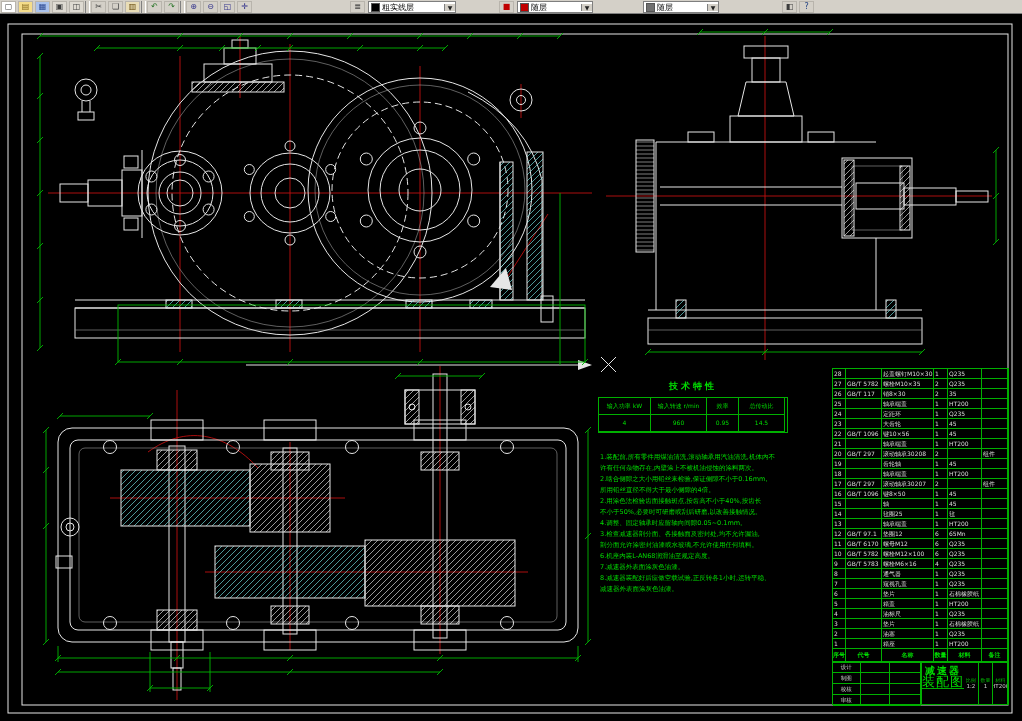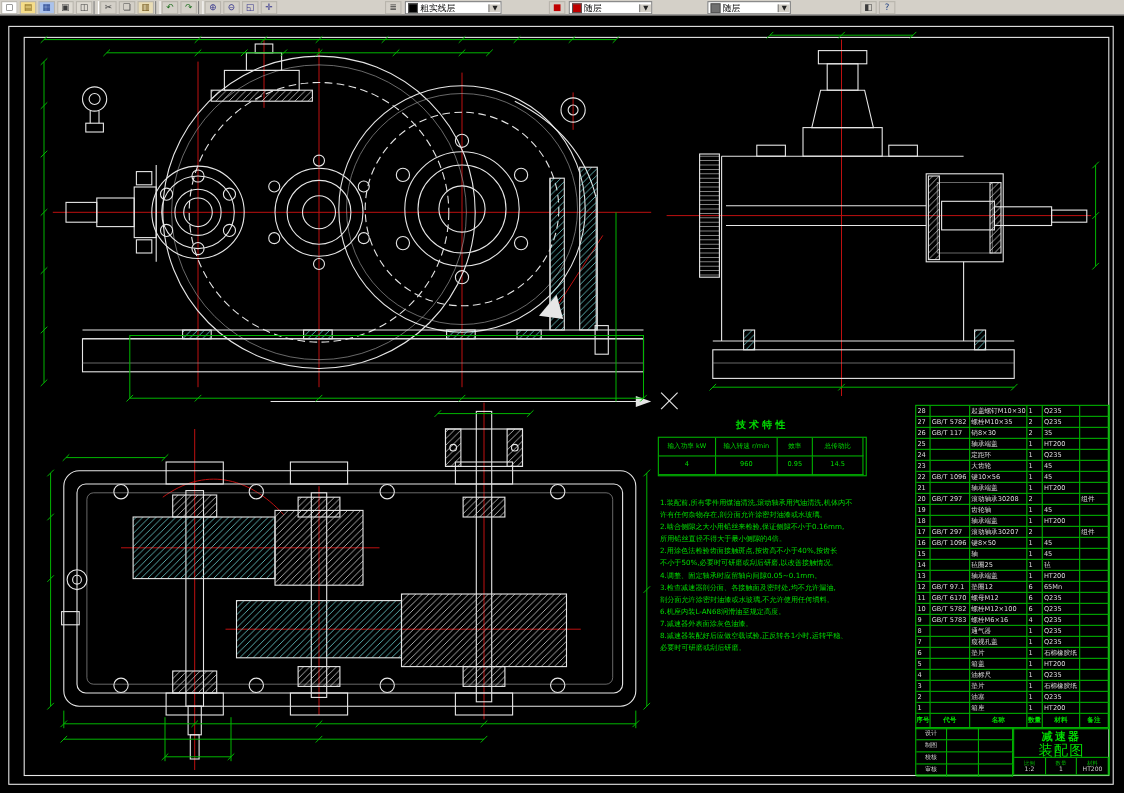--- a/index.html
+++ b/index.html
@@ -42,21 +42,21 @@
   .plrow{display:grid;grid-template-columns:13px 36px 52px 14px 34px 26px;height:10px;}
   .plrow div{border-right:1px solid #00b000;border-bottom:1px solid #00b000;box-sizing:border-box;
              font-size:6px;line-height:9px;color:#dcdcdc;white-space:nowrap;overflow:hidden;padding-left:1px;}
   .plhead div{color:#00dd00;font-weight:bold;text-align:center;padding-left:0;}
   
   #titleblock{left:832px;top:661px;width:177px;height:44px;border:1px solid #00b000;box-sizing:border-box;display:flex;}
   .tb-left{width:89px;border-right:1px solid #00b000;box-sizing:border-box;}
   .tbrow{display:flex;height:11px;box-sizing:border-box;}
   .tbrow div{border-right:1px solid #00b000;border-bottom:1px solid #00b000;box-sizing:border-box;
              font-size:5.5px;line-height:10px;color:#cfcfcf;overflow:hidden;text-align:center;}
-  .tb-right{flex:1;display:flex;flex-direction:column;}
+  .tb-right{flex:1;display:flex;flex-direction:row;}
   .tb-name{height:26px;border-bottom:1px solid #00b000;display:flex;flex-direction:column;align-items:center;justify-content:center;}
   .tb-name .nm{font-size:10px;font-weight:bold;color:#00dd00;letter-spacing:2px;line-height:12px;}
   .tb-name .tp{font-size:13px;color:#00dd00;letter-spacing:1px;line-height:9px;font-family:Liberation Serif, serif;}
   .tb-info{flex:1;display:flex;}
   .tb-info div{flex:1;border-right:1px solid #00b000;box-sizing:border-box;font-size:5.5px;color:#cfcfcf;
                display:flex;flex-direction:column;align-items:center;justify-content:center;overflow:hidden;}
   .tb-info .lbl{color:#00b000;font-size:5px;line-height:6px;}
 </style>
 </head>
 <body>
@@ -408,32 +408,32 @@
       <div>总传动比</div>
       <div>4</div>
       <div>960</div>
       <div>0.95</div>
       <div>14.5</div>
     </div>
 
   <div class="ovl" id="tech-req">
     <div id="tech-req-lines">
         <div class="trline">1.装配前,所有零件用煤油清洗,滚动轴承用汽油清洗,机体内不</div>
-        <div class="trline">  许有任何杂物存在,剖分面允许涂密封油漆或水玻璃。</div>
+        <div class="trline">  许有任何杂物存在,内壁涂上不被机油侵蚀的涂料两次。</div>
         <div class="trline">2.啮合侧隙之大小用铅丝来检验,保证侧隙不小于0.16mm,</div>
         <div class="trline">  所用铅丝直径不得大于最小侧隙的4倍。</div>
         <div class="trline">2.用涂色法检验齿面接触斑点,按齿高不小于40%,按齿长</div>
         <div class="trline">  不小于50%,必要时可研磨或刮后研磨,以改善接触情况。</div>
         <div class="trline">4.调整、固定轴承时应留轴向间隙0.05~0.1mm。</div>
         <div class="trline">3.检查减速器剖分面、各接触面及密封处,均不允许漏油,</div>
         <div class="trline">  剖分面允许涂密封油漆或水玻璃,不允许使用任何填料。</div>
         <div class="trline">6.机座内装L-AN68润滑油至规定高度。</div>
         <div class="trline">7.减速器外表面涂灰色油漆。</div>
         <div class="trline">8.减速器装配好后应做空载试验,正反转各1小时,运转平稳、</div>
-        <div class="trline">  必要时可研磨或刮后研磨。</div>
+        <div class="trline">  减速器外表面涂灰色油漆。</div>
       </div>
   </div>
 
   <div class="ovl" id="parts">
       <div class="plrow">
         <div>28</div>
         <div></div>
         <div>起盖螺钉M10×30</div>
         <div>1</div>
         <div>Q235</div>

